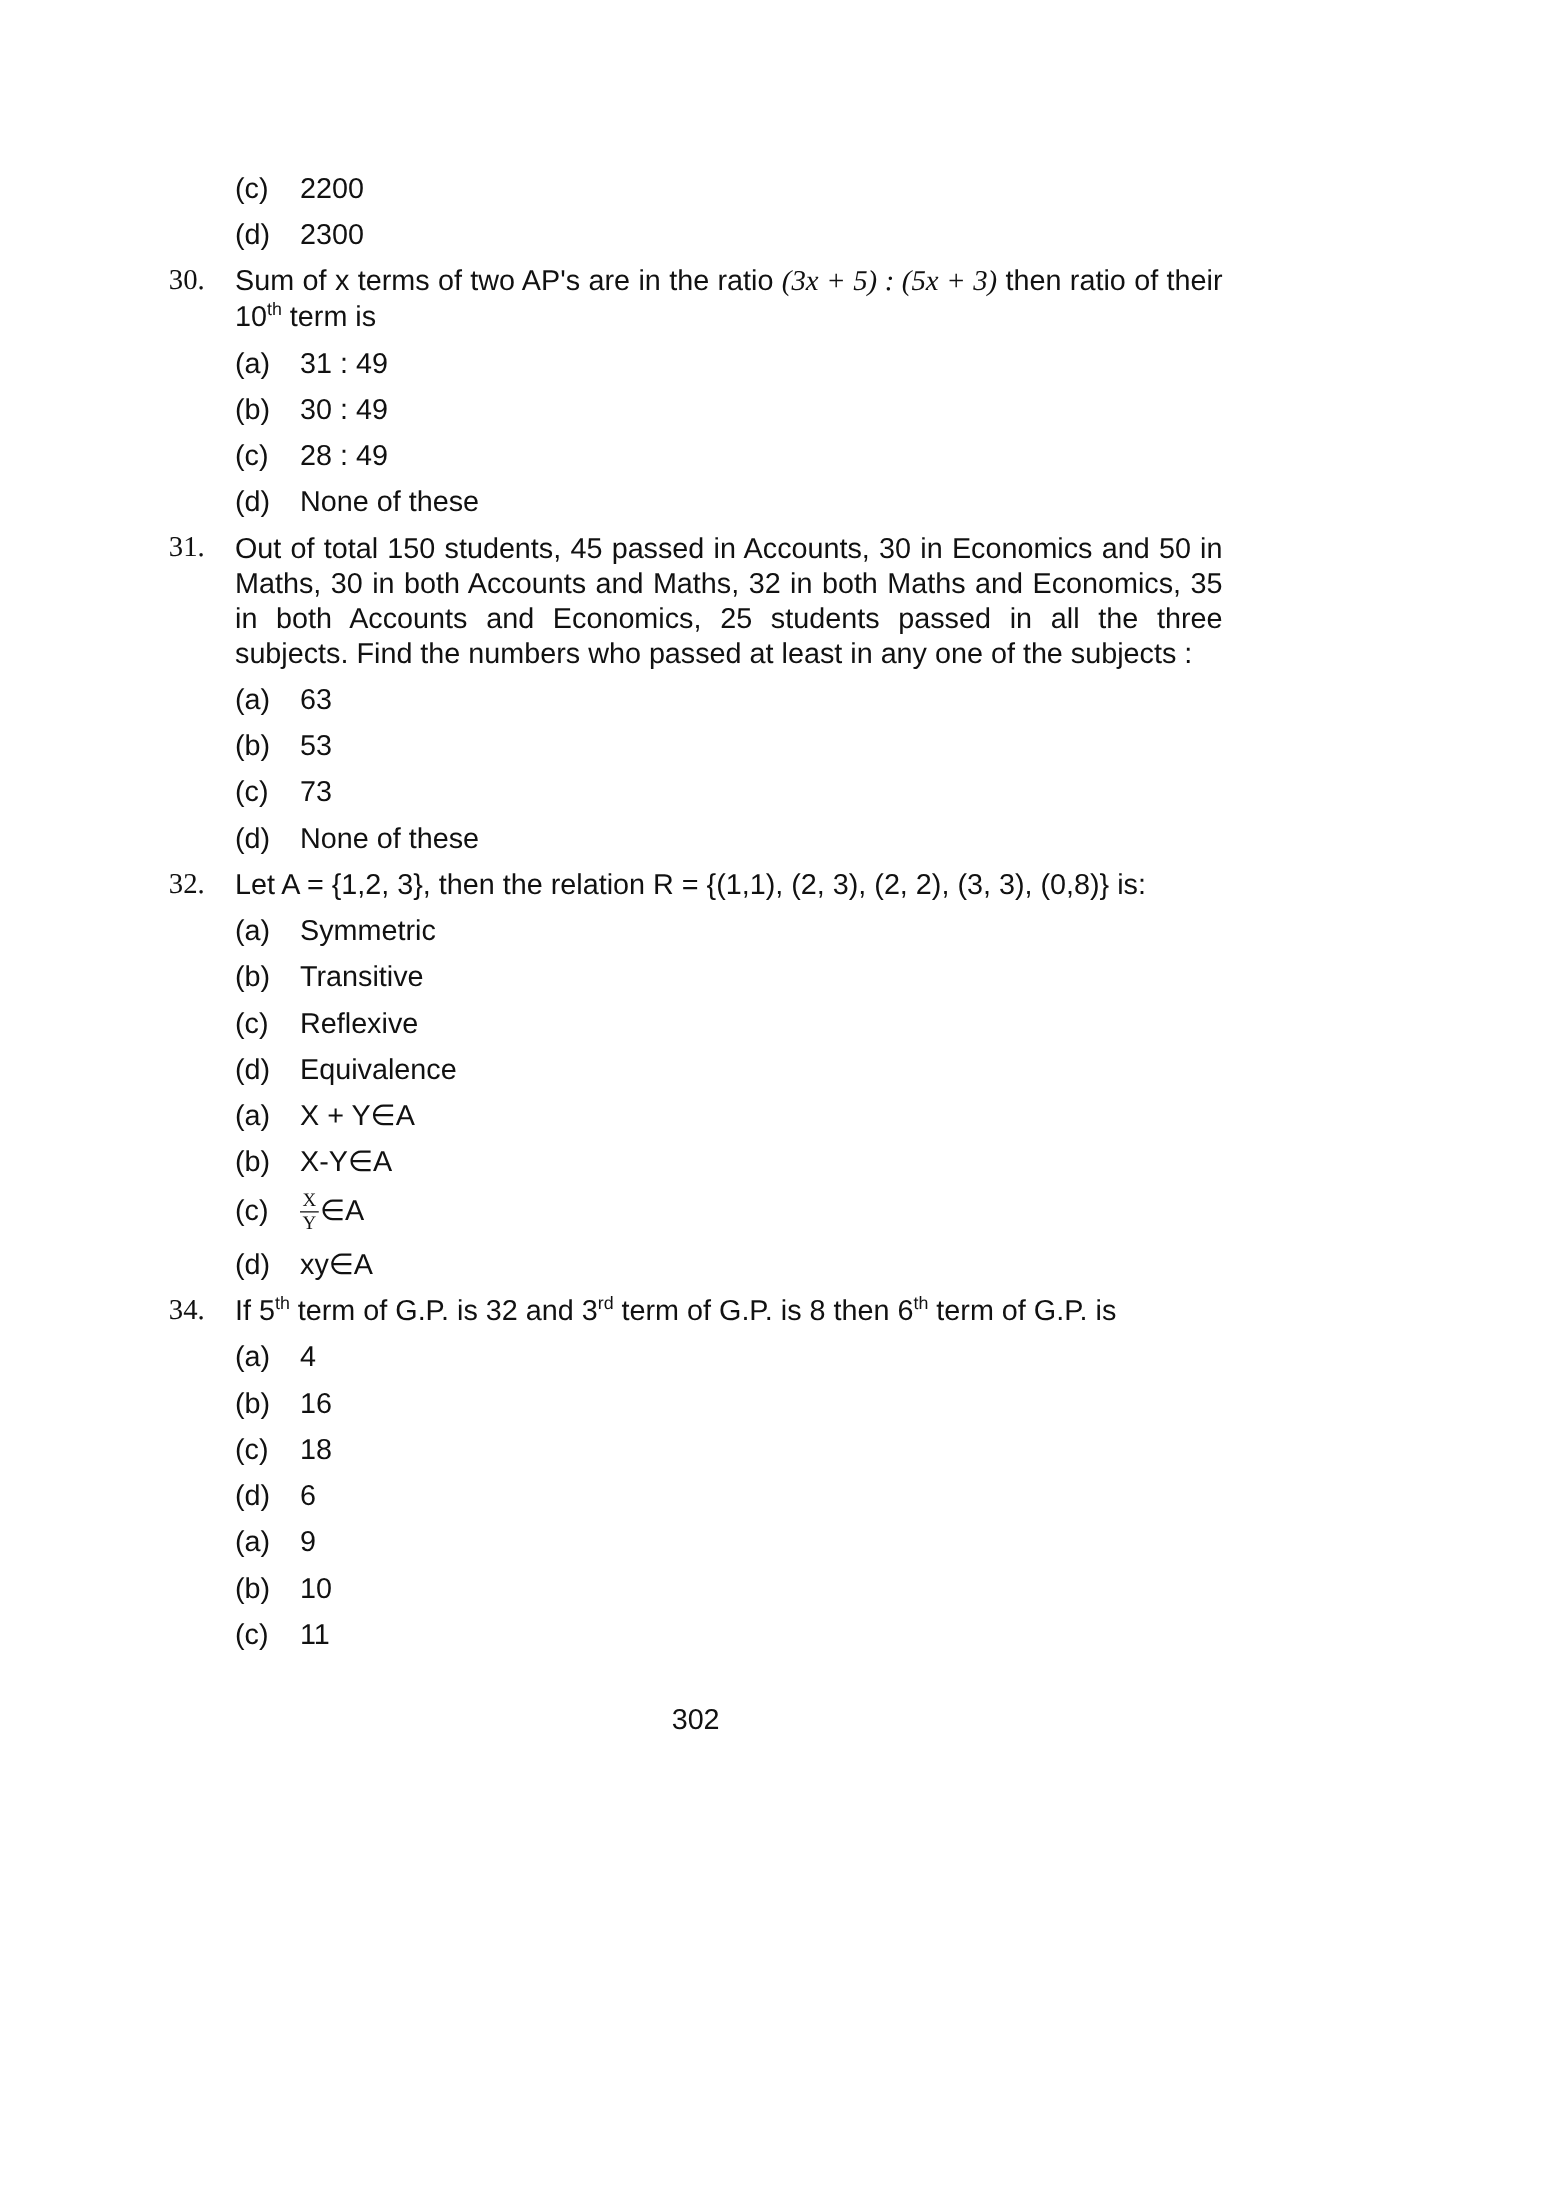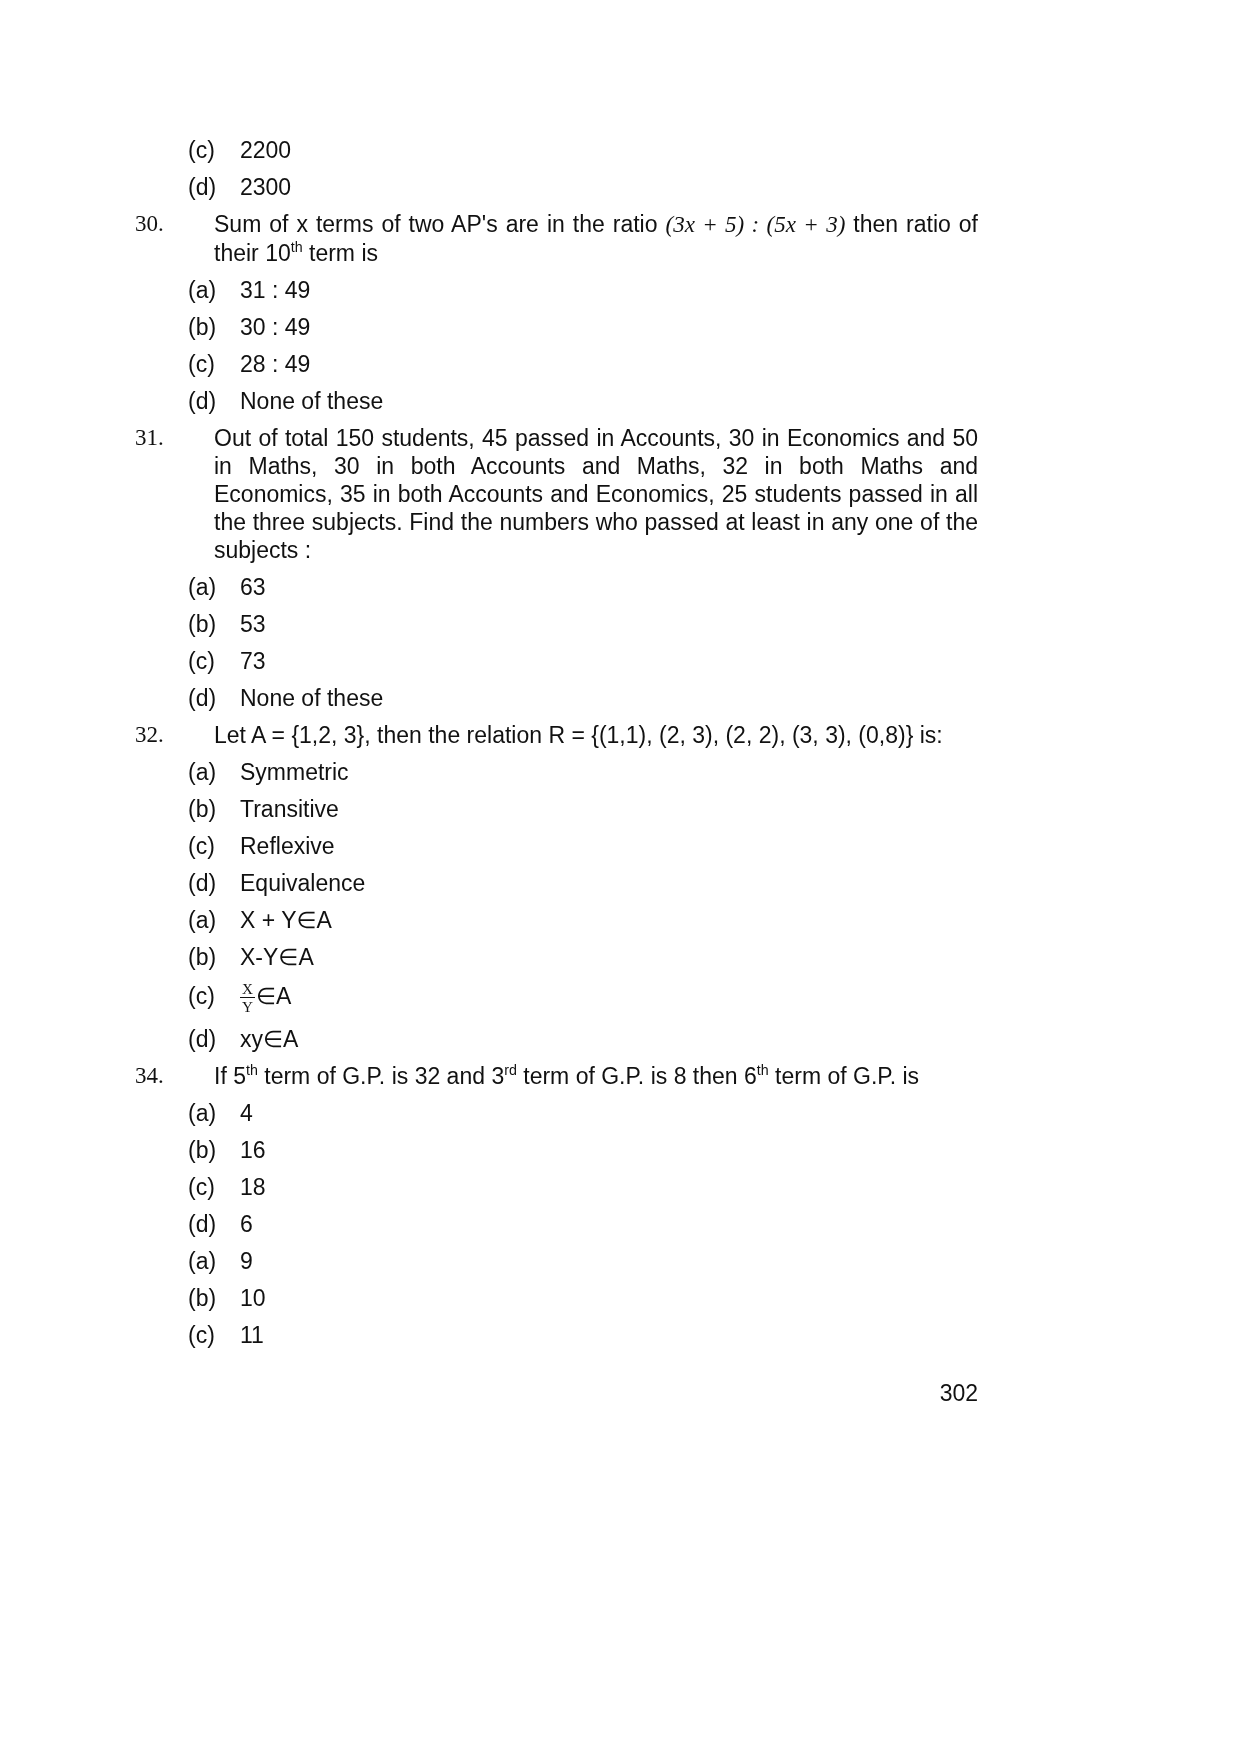--- a/index.html
+++ b/index.html
@@ -31,21 +31,20 @@
   }
   .q-num {
     width: 53px;
     flex-shrink: 0;
     font-family: Liberation Serif, serif;
   }
   .q-text {
     flex: 1;
     text-align: justify;
     line-height: 28px;
-    margin-left: 26px;
   }
   .option {
     display: flex;
     margin-left: 53px;
     margin-top: 9px;
     line-height: 28px;
     align-items: baseline;
   }
   .opt-label {
     width: 52px;
@@ -74,22 +73,22 @@
     margin-right: 1px;
   }
   .frac .num {
     border-bottom: 1.5px solid #111;
     padding: 0 2px;
   }
   .frac .den {
     padding: 0 2px;
   }
   .page-number {
-    margin-top: 30px;
-    text-align: right;
+    margin-top: 40px;
+    text-align: center;
     line-height: 28px;
   }
 </style>
 </head>
 <body>
 
 <div class="page">
   <div class="content">
   <div class="question">
 

